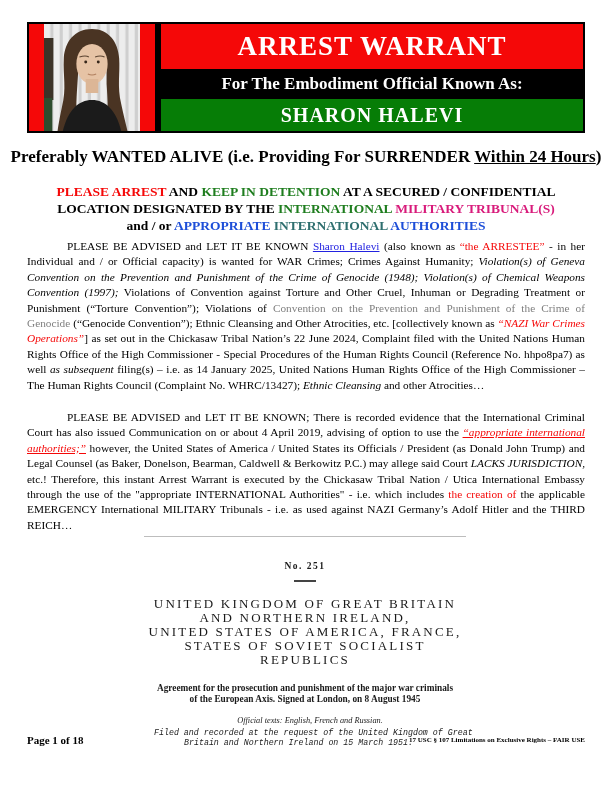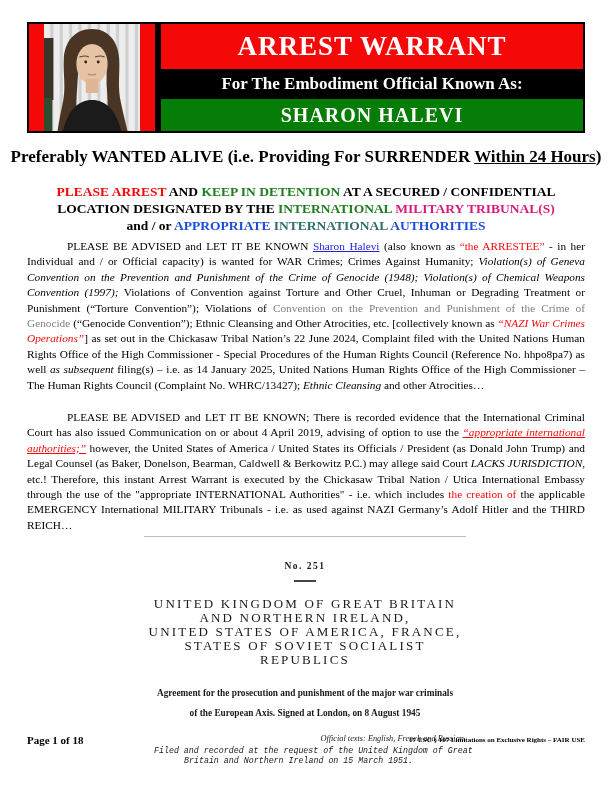--- a/index.html
+++ b/index.html
@@ -35,22 +35,22 @@
         font-size:11.3px;line-height:15.4px;text-indent:40px;}
   .p1{top:239px;}
   .p2{top:410px;}
 
   
   .embedded{position:absolute;left:144px;top:528px;width:322px;
             border-top:1px solid #bdbdbd;padding-top:24px;text-align:center;color:#1a1a1a;margin-top:8px;}
   .doc-no{font-size:9.5px;font-weight:bold;letter-spacing:1.5px;}
   .doc-rule{width:22px;border:0;border-top:2px solid #444;margin:9px auto 15px;}
   .doc-parties div{font-size:13px;font-weight:normal;letter-spacing:2.2px;line-height:14px;}
-  .doc-agreement{font-size:9.3px;font-weight:bold;width:302px;margin:16px auto 0;line-height:20px;}
-  .doc-official{font-size:8.3px;font-style:italic;text-align:right;margin:11px 0 0 10px;line-height:10.5px;}
+  .doc-agreement{font-size:9.3px;font-weight:bold;width:302px;margin:16px auto 0;line-height:11px;}
+  .doc-official{font-size:8.3px;font-style:italic;text-align:center;margin:11px 0 0 10px;line-height:10.5px;}
   .doc-filed{font-size:8.3px;font-style:italic;text-align:left;margin:1px 0 0 10px;line-height:10.5px;
              padding-left:30px;text-indent:-30px;width:300px;font-family:Liberation Mono, monospace;}
 
   
   .footer-left{position:absolute;left:27px;top:734px;font-size:11px;font-weight:bold;}
   .footer-right{position:absolute;right:27px;top:736px;font-size:7px;font-weight:bold;}
 </style>
 </head>
 <body>
 

